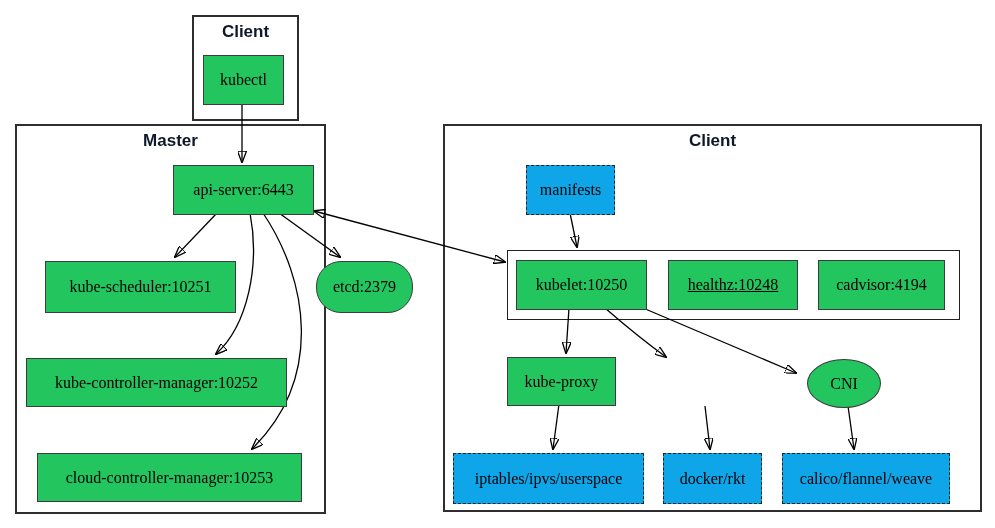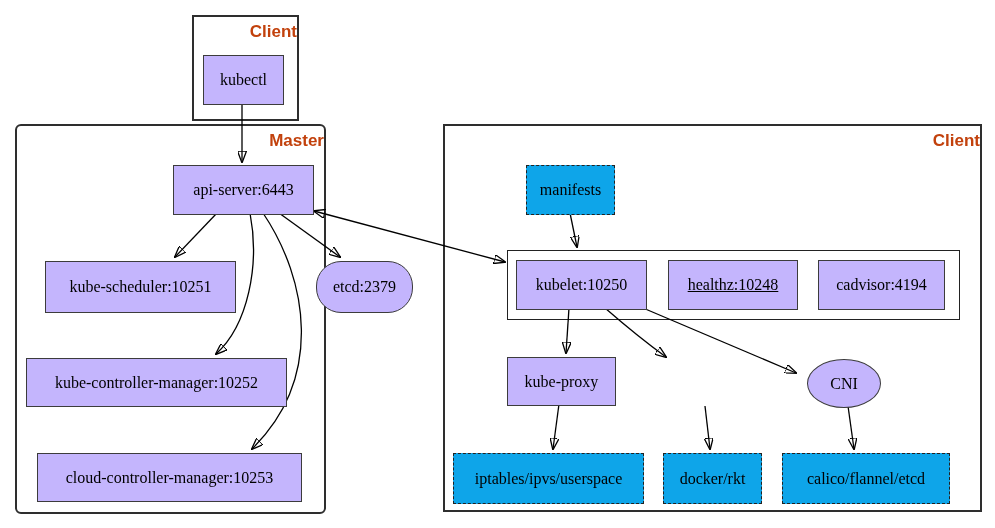--- a/index.html
+++ b/index.html
@@ -4,47 +4,47 @@
 <style>
   html,body{margin:0;padding:0;background:#ffffff;}
   #canvas{
     position:relative;width:995px;height:528px;background:#ffffff;
     font-family:"Liberation Serif", serif;overflow:hidden;
   }
   .group{
     position:absolute;border:2px solid #2e2e2e;background:transparent;z-index:1;
   }
   .group-label{
-    position:absolute;top:5px;left:0;right:0;text-align:right;
+    position:absolute;top:5px;left:0;right:0;text-align:center;
     font-family:"Liberation Sans", sans-serif;font-weight:bold;
-    font-size:17px;color:#c2410c;z-index:1;
+    font-size:17px;color:#0f172a;z-index:1;
   }
   .subbox{
     position:absolute;border:1.5px solid #222;background:#ffffff;z-index:1;
   }
   .node{
     position:absolute;display:flex;align-items:center;justify-content:center;
-    background:#c4b5fd;border:1.5px solid #3c3c3c;color:#000;
+    background:#22c55e;border:1.5px solid #3c3c3c;color:#000;
     font-size:16px;z-index:3;text-align:center;white-space:nowrap;
   }
   .node.dashed{background:#0ea5e9;border:1.5px dashed #222;}
   .node.ellipse{border-radius:50%;}
   #edges{position:absolute;left:0;top:0;z-index:2;}
   #edges path{fill:none;stroke:#000;stroke-width:1.3px;}
 </style>
 </head>
 <body>
 
 <div id="canvas">
 
   <div class="group" style="left:192px;top:15px;width:103px;height:102px;">
     <div class="group-label">Client</div>
   </div>
 
-  <div class="group" style="left:15px;top:124px;width:307px;height:386px;border-radius:6px;">
+  <div class="group" style="left:15px;top:124px;width:307px;height:386px;">
     <div class="group-label">Master</div>
   </div>
 
   <div class="group" style="left:443px;top:124px;width:535px;height:384px;">
     <div class="group-label">Client</div>
   </div>
 
   <div class="subbox" style="left:507px;top:250px;width:451px;height:68px;"></div>
 
   <svg id="edges" width="995" height="528">
@@ -90,15 +90,15 @@
 
   <div class="node" style="left:507px;top:357px;width:107px;height:47px;">kube-proxy</div>
 
 
   <div class="node ellipse" style="left:807px;top:359px;width:72px;height:47px;">CNI</div>
 
   <div class="node dashed" style="left:453px;top:453px;width:189px;height:49px;">iptables/ipvs/userspace</div>
 
   <div class="node dashed" style="left:663px;top:453px;width:97px;height:49px;">docker/rkt</div>
 
-  <div class="node dashed" style="left:782px;top:453px;width:166px;height:49px;">calico/flannel/etcd</div>
+  <div class="node dashed" style="left:782px;top:453px;width:166px;height:49px;">calico/flannel/weave</div>
 
 </div>
 
 </body></html>

